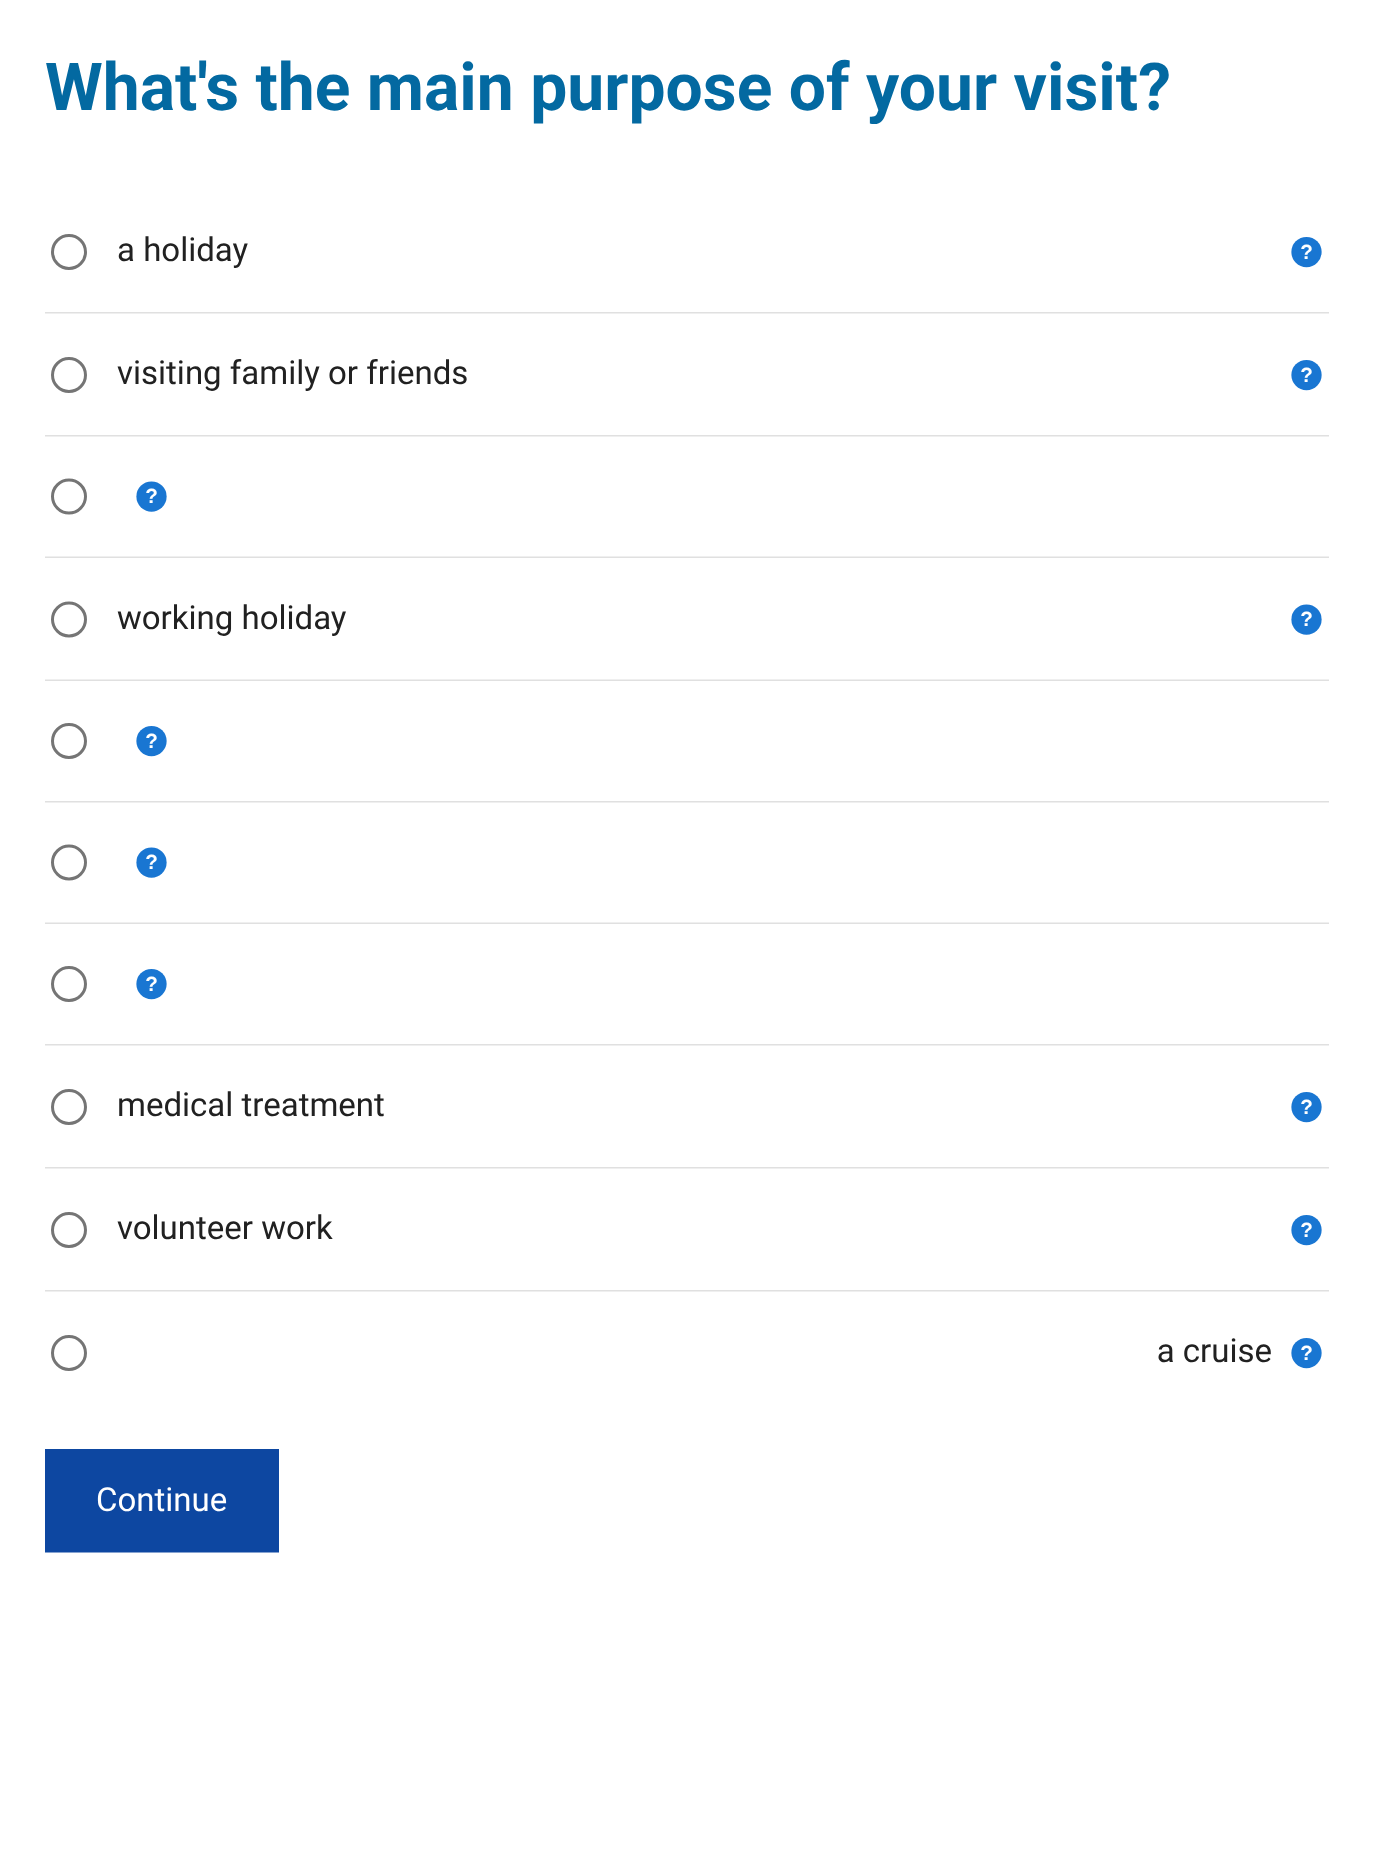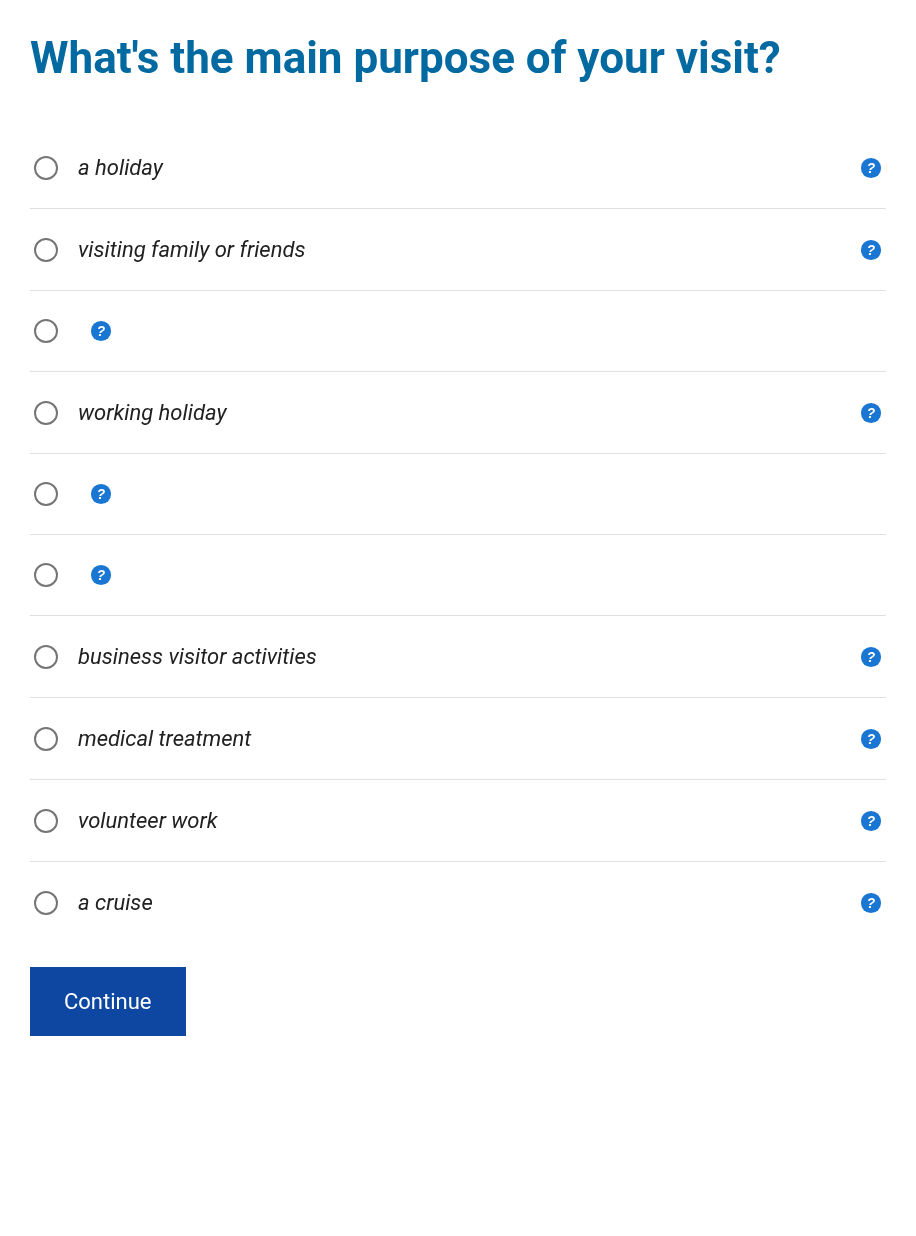--- a/index.html
+++ b/index.html
@@ -22,24 +22,24 @@
     }
     .options-list {
       width: 100%;
     }
     .option-row {
       display: flex;
       align-items: center;
       padding: 28px 4px;
       border-bottom: 1px solid #e0e0e0;
       cursor: pointer;
-      font-style: italic;
     }
     .option-row:last-of-type {
       border-bottom: none;
+      text-align: right;
     }
     .radio-circle {
       width: 24px;
       height: 24px;
       border: 2px solid #757575;
       border-radius: 50%;
       flex-shrink: 0;
       margin-right: 20px;
       background: #ffffff;
     }
@@ -132,21 +132,20 @@
     <span class="radio-circle"></span>
     <span class="help-icon">
       <svg viewBox="0 0 24 24" width="22" height="22">
           <circle cx="12" cy="12" r="11" fill="#1976d2"></circle>
           <text x="12" y="17" text-anchor="middle" font-size="15" font-weight="bold" fill="#ffffff" font-family="Arial">?</text>
         </svg>
     </span>
   </div>
   <div class="option-row">
     <span class="radio-circle"></span>
-    <span class="option-label">business visitor activities</span>
     <span class="help-icon">
       <svg viewBox="0 0 24 24" width="22" height="22">
           <circle cx="12" cy="12" r="11" fill="#1976d2"></circle>
           <text x="12" y="17" text-anchor="middle" font-size="15" font-weight="bold" fill="#ffffff" font-family="Arial">?</text>
         </svg>
     </span>
   </div>
   <div class="option-row">
     <span class="radio-circle"></span>
     <span class="option-label">medical treatment</span>

